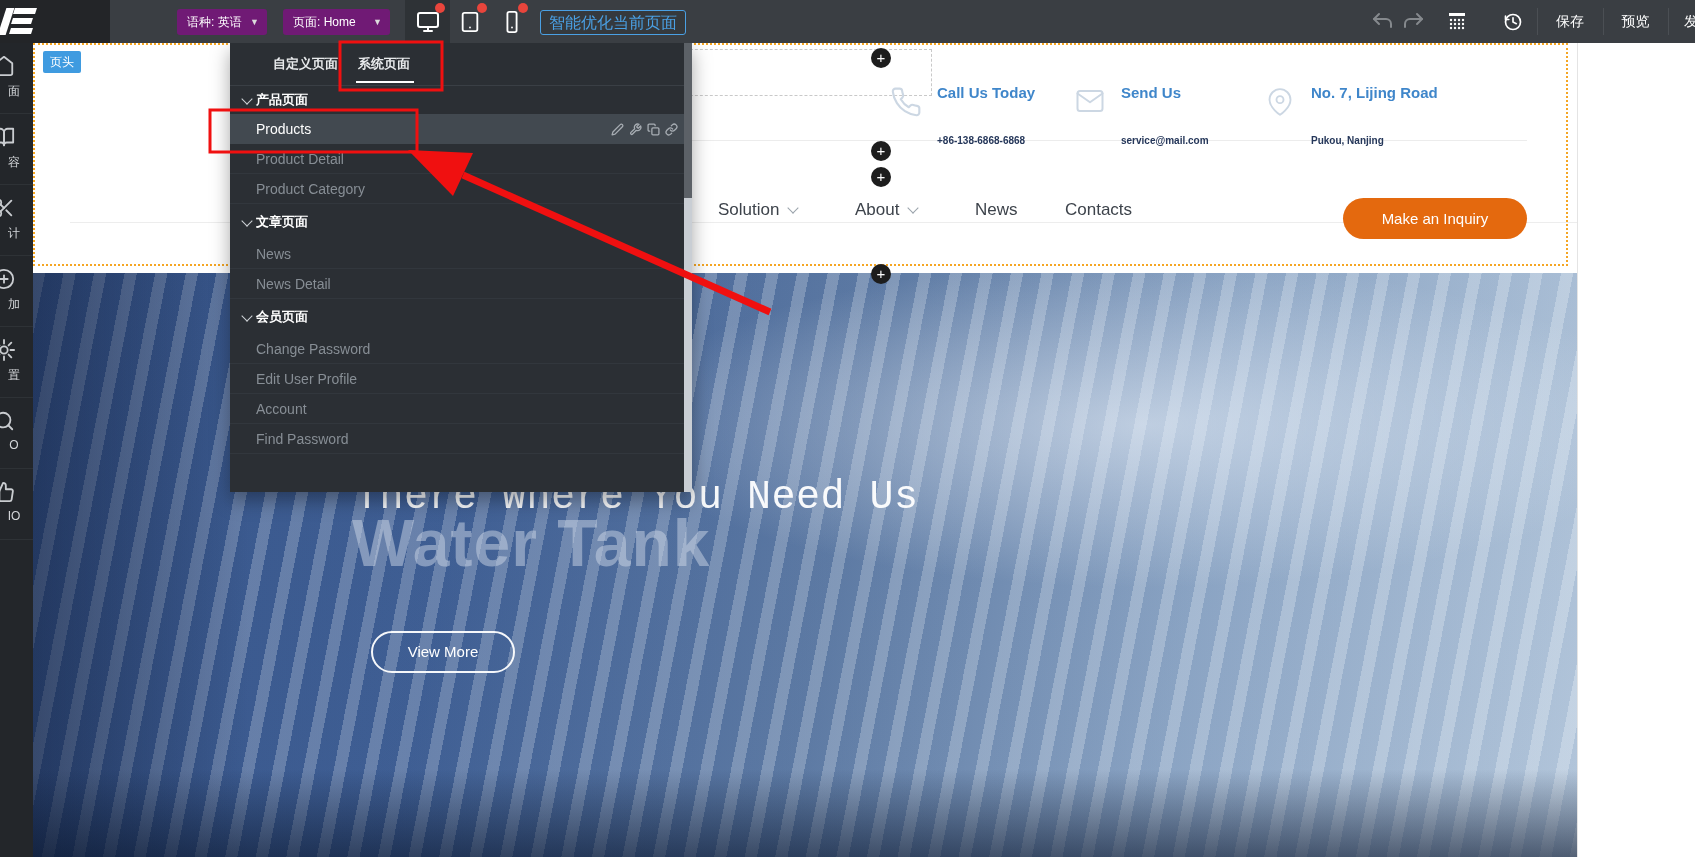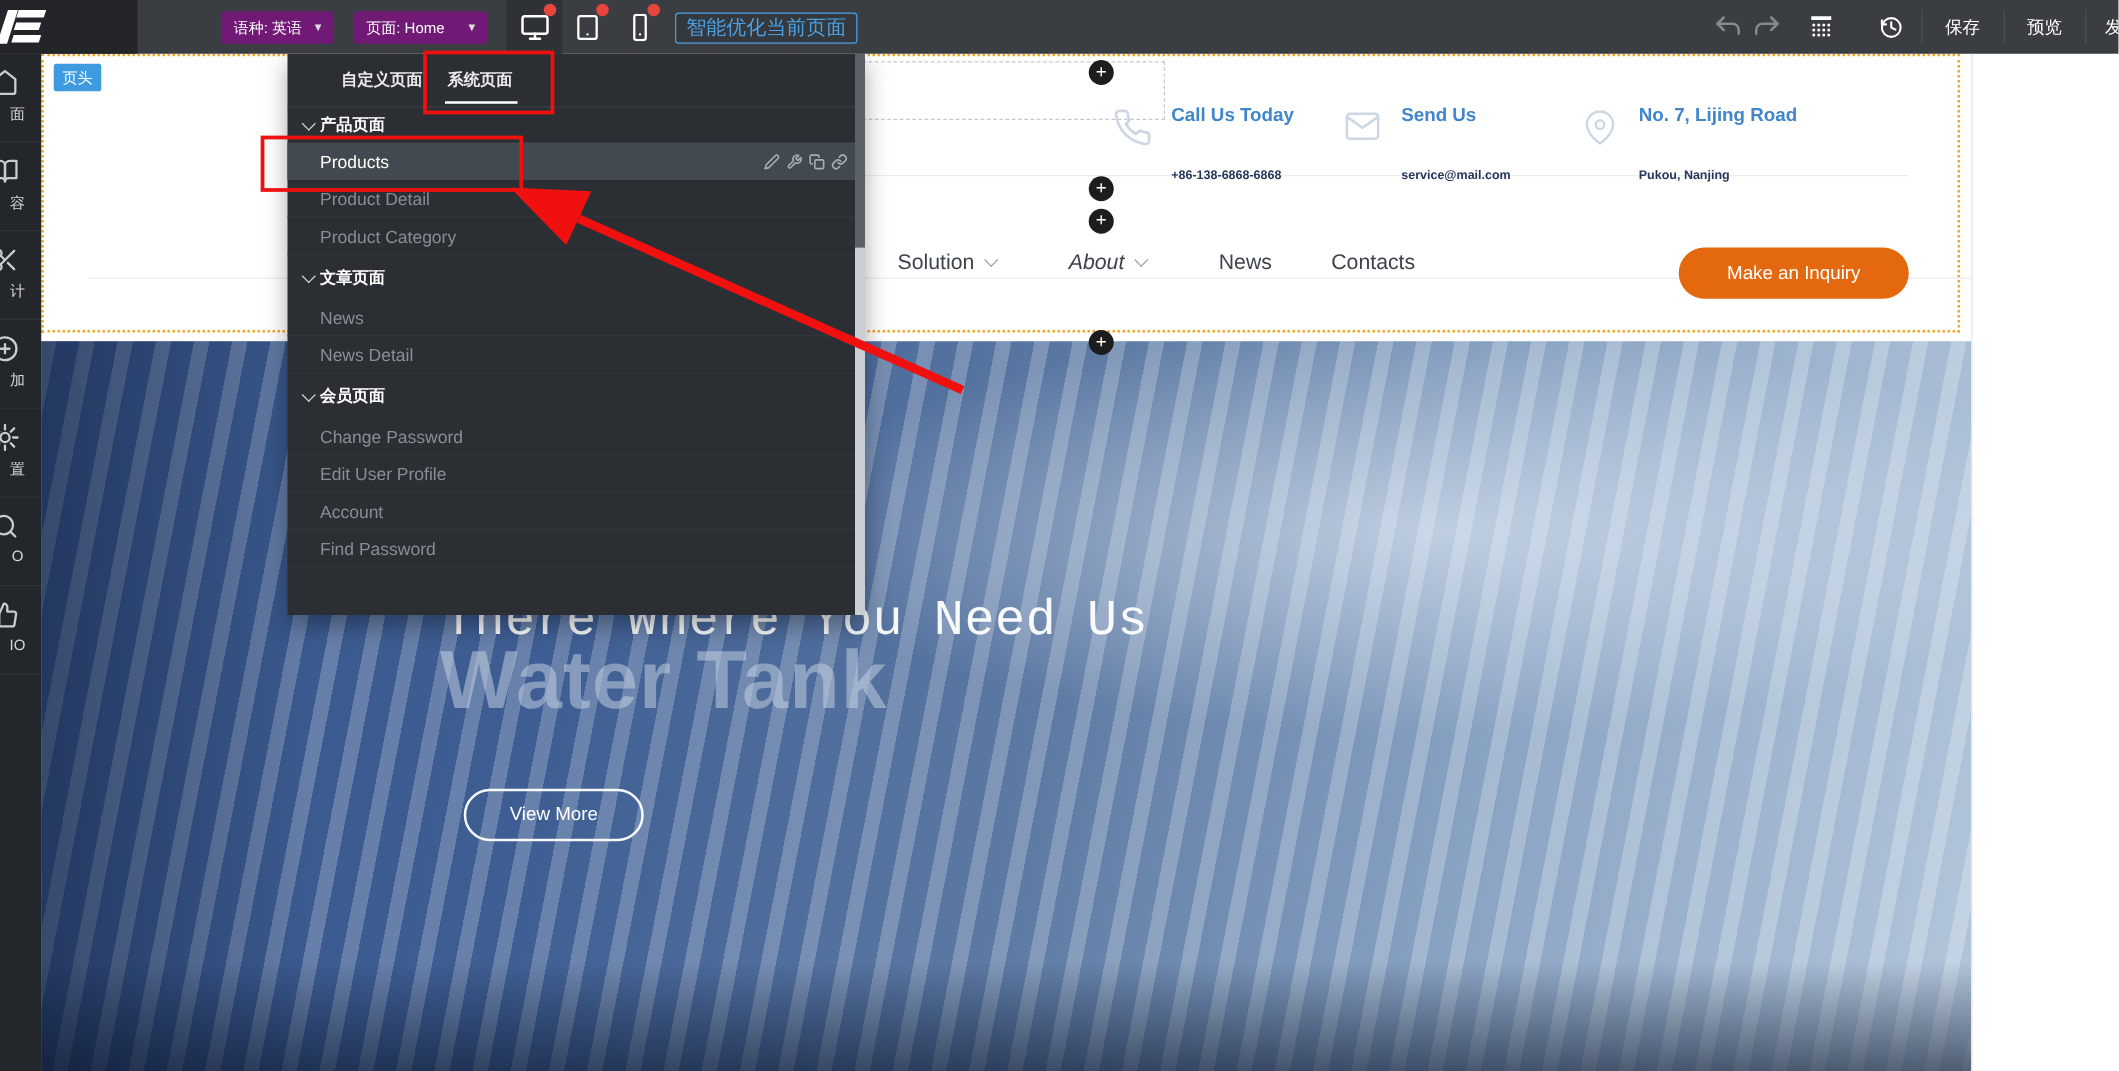--- a/index.html
+++ b/index.html
@@ -126,21 +126,21 @@
       <svg class="ico" width="28" height="32" viewBox="0 0 24 24" style="stroke-width:1.6">
           <path d="M21 10c0 7-9 13-9 13s-9-6-9-13a9 9 0 0 1 18 0z"></path>
           <circle cx="12" cy="10" r="3"></circle>
         </svg>
     </span>
     <span class="ct" style="left:48px;">No. 7, Lijing Road</span>
     <span class="cv" style="left:48px;">Pukou, Nanjing</span>
   </div>
 
   <span class="nav-item" style="left:718px;"><span>Solution</span><span class="nav-caret"></span></span>
-  <span class="nav-item" style="left:855px;font-style:italic;"><span>About</span><span class="nav-caret"></span></span>
+  <span class="nav-item" style="left:855px;"><span>About</span><span class="nav-caret"></span></span>
   <span class="nav-item" style="left:975px;"><span>News</span></span>
   <span class="nav-item" style="left:1065px;"><span>Contacts</span></span>
   <div id="inquiry-btn">Make an Inquiry</div>
 
   <div class="plusbtn" style="left:871px;top:48px;">+</div>
   <div class="plusbtn" style="left:871px;top:141px;">+</div>
   <div class="plusbtn" style="left:871px;top:167px;">+</div>
   <div class="plusbtn" style="left:871px;top:264px;">+</div>
 
   <div id="hero">

